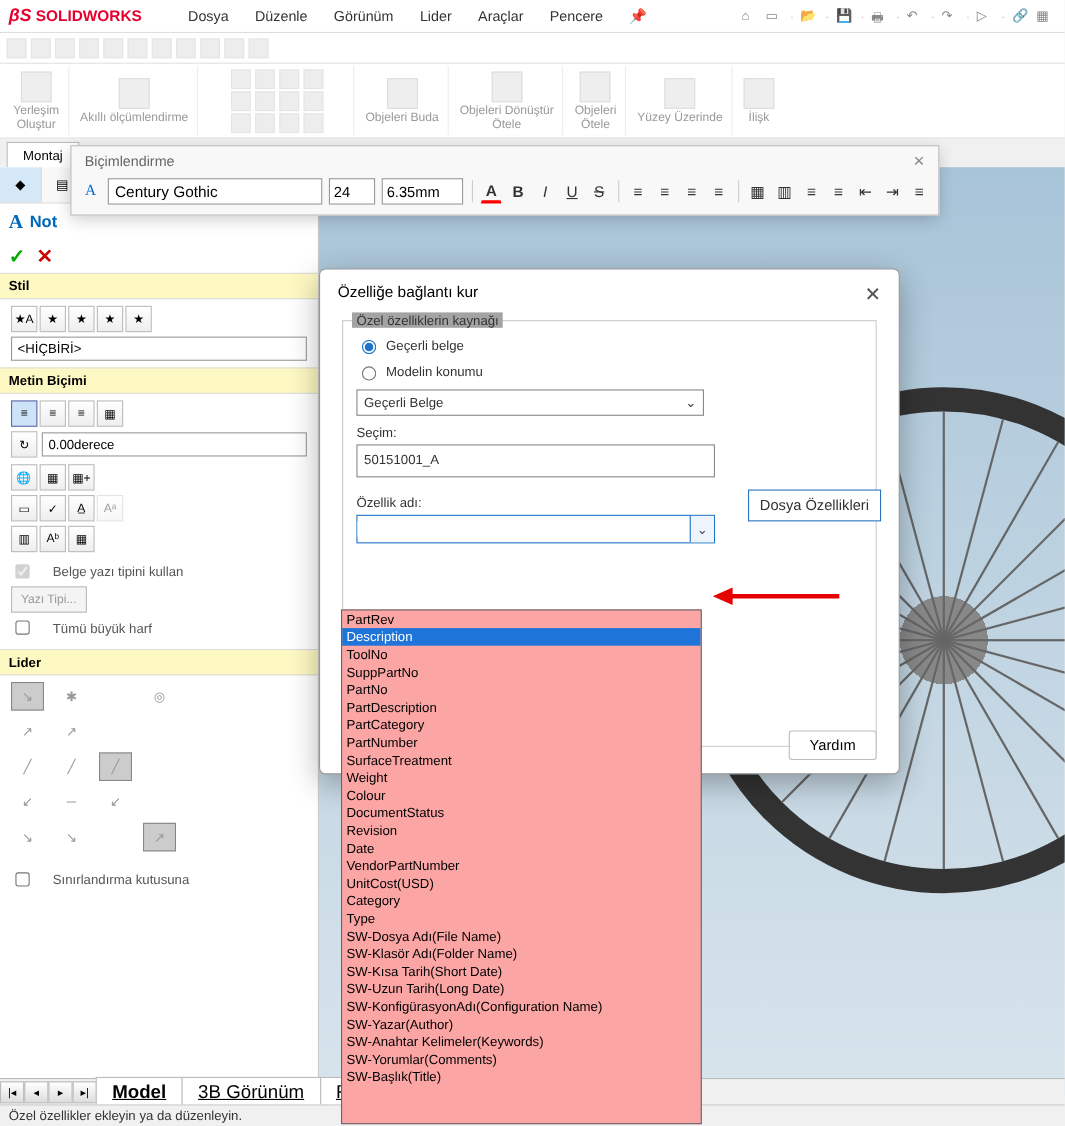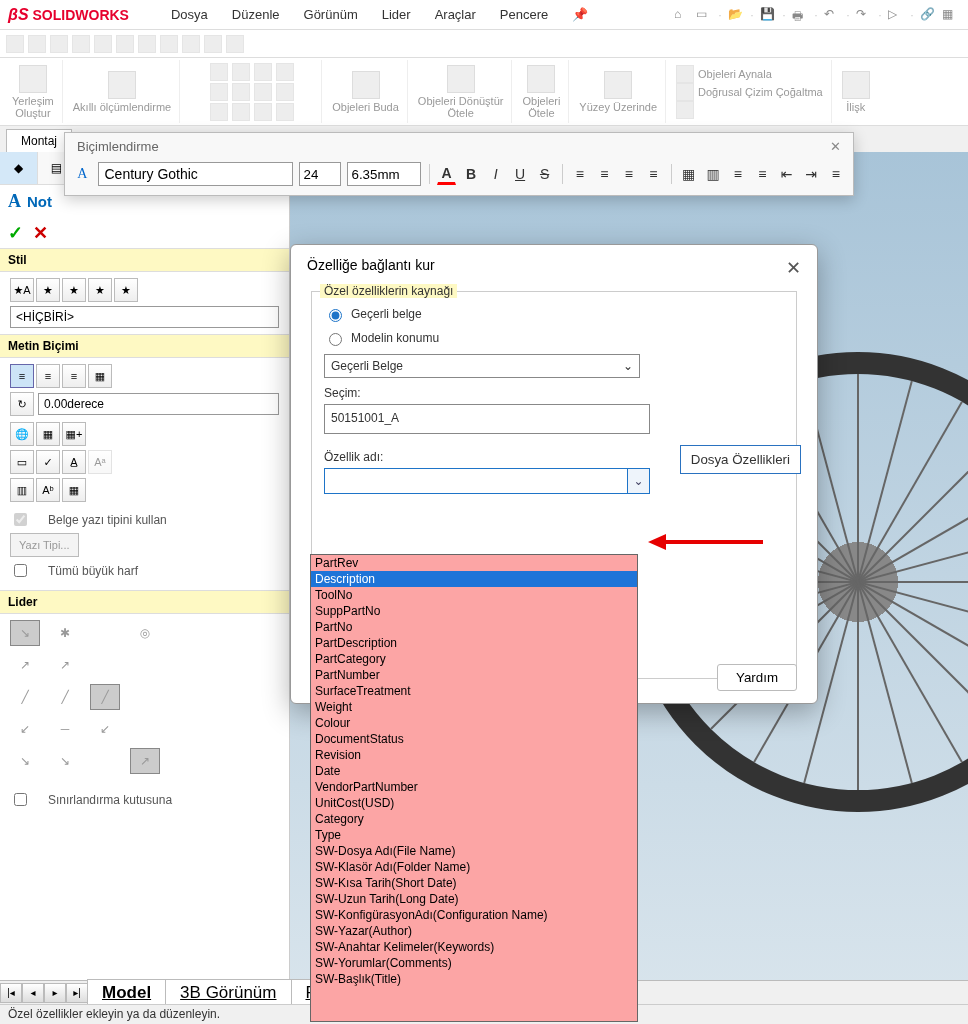--- a/index.html
+++ b/index.html
@@ -49,21 +49,21 @@
 .fmt-sep { width: 1px; height: 20px; background: #ccc; margin: 0 2px; }
 .gfx-area { flex: 1; background: linear-gradient(180deg,#a8c4d8 0%, #d8e4ec 100%); position: relative; overflow: hidden; }
 .part-label { position: absolute; top: 4px; left: 26px; color: #c09030; font-size: 12px; }
 .wheel-placeholder { position: absolute; right: -120px; top: 200px; width: 460px; height: 460px; border-radius: 50%; border: 22px solid #333; background: radial-gradient(circle, #888 0 40px, transparent 40px); }
 .spoke { position: absolute; left: calc(50% - 1px); top: 0; width: 2px; height: 100%; background: #666; }
 .dialog { position: absolute; left: 290px; top: 244px; width: 528px; background: #fff; border: 1px solid #999; border-radius: 6px; box-shadow: 0 8px 28px rgba(0,0,0,0.3); z-index: 20; padding-bottom: 12px; }
 .dlg-title { display: flex; justify-content: space-between; padding: 12px 16px 8px; font-size: 14px; }
 .dlg-close { font-size: 18px; color: #555; cursor: pointer; }
 .dlg-body { padding: 4px 20px; font-size: 12px; color: #333; }
 .fieldset { border: 1px solid #ccc; padding: 10px 12px 14px; margin-bottom: 8px; position: relative; }
-.fieldset > .legend { position: absolute; top: -8px; left: 8px; background: #fef9c3; padding: 0 4px; font-size: 12px; }
+.fieldset > .legend { position: absolute; top: -8px; left: 8px; background: #a3a3a3; padding: 0 4px; font-size: 12px; }
 .radio-row { display: flex; align-items: center; gap: 6px; margin: 4px 0 8px; }
 .radio-row input { accent-color: #1e74c8; }
 .sel-box { width: 316px; border: 1px solid #888; padding: 4px 6px; height: 24px; display: flex; align-items: center; justify-content: space-between; }
 .lbl { margin: 8px 0 4px; }
 .input-like { width: 326px; border: 1px solid #888; padding: 6px 6px; height: 30px; background: #fff; }
 .file-btn { position: absolute; right: 16px; top: 200px; border: 1px solid #2a72c0; padding: 6px 10px; background: #fff; color: #333; }
 .prop-combo { width: 326px; border: 1px solid #1e74c8; height: 26px; display: flex; align-items: center; }
 .prop-combo input { border: none; outline: none; flex: 1; padding: 0 4px; font-size: 12px; }
 .prop-combo .arrow { width: 22px; height: 100%; background: #eef4fb; border-left: 1px solid #1e74c8; display: flex; align-items: center; justify-content: center; color: #446; }
 .dropdown-list { position: absolute; left: 310px; top: 554px; width: 328px; max-height: 470px; background: #fca5a5; border: 1px solid #666; z-index: 30; overflow: hidden; }
@@ -170,33 +170,20 @@
     <span>Ötele</span>
   </div>
   <div class="ribbon-group">
     <div class="ribbon-big-icon"></div>
     <span>Objeleri</span>
     <span>Ötele</span>
   </div>
   <div class="ribbon-group">
     <div class="ribbon-big-icon"></div>
     <span>Yüzey Üzerinde</span>
-  </div>
-  <div class="ribbon-group" style="align-items:flex-start;font-size:11px">
-    <div style="display:flex;gap:4px;align-items:center">
-        <div class="gray-icon"></div>
-        <span>Objeleri Aynala</span>
-      </div>
-    <div style="display:flex;gap:4px;align-items:center">
-        <div class="gray-icon"></div>
-        <span>Doğrusal Çizim Çoğaltma</span>
-      </div>
-    <div style="display:flex;gap:4px;align-items:center">
-        <div class="gray-icon"></div>
-      </div>
   </div>
   <div class="ribbon-group" style="border:none">
     <div class="ribbon-big-icon"></div>
     <span>İlişk</span>
   </div>
 </div>
 
 <div class="tabs-row">
   <div class="main-tab">Montaj</div>
 </div>

